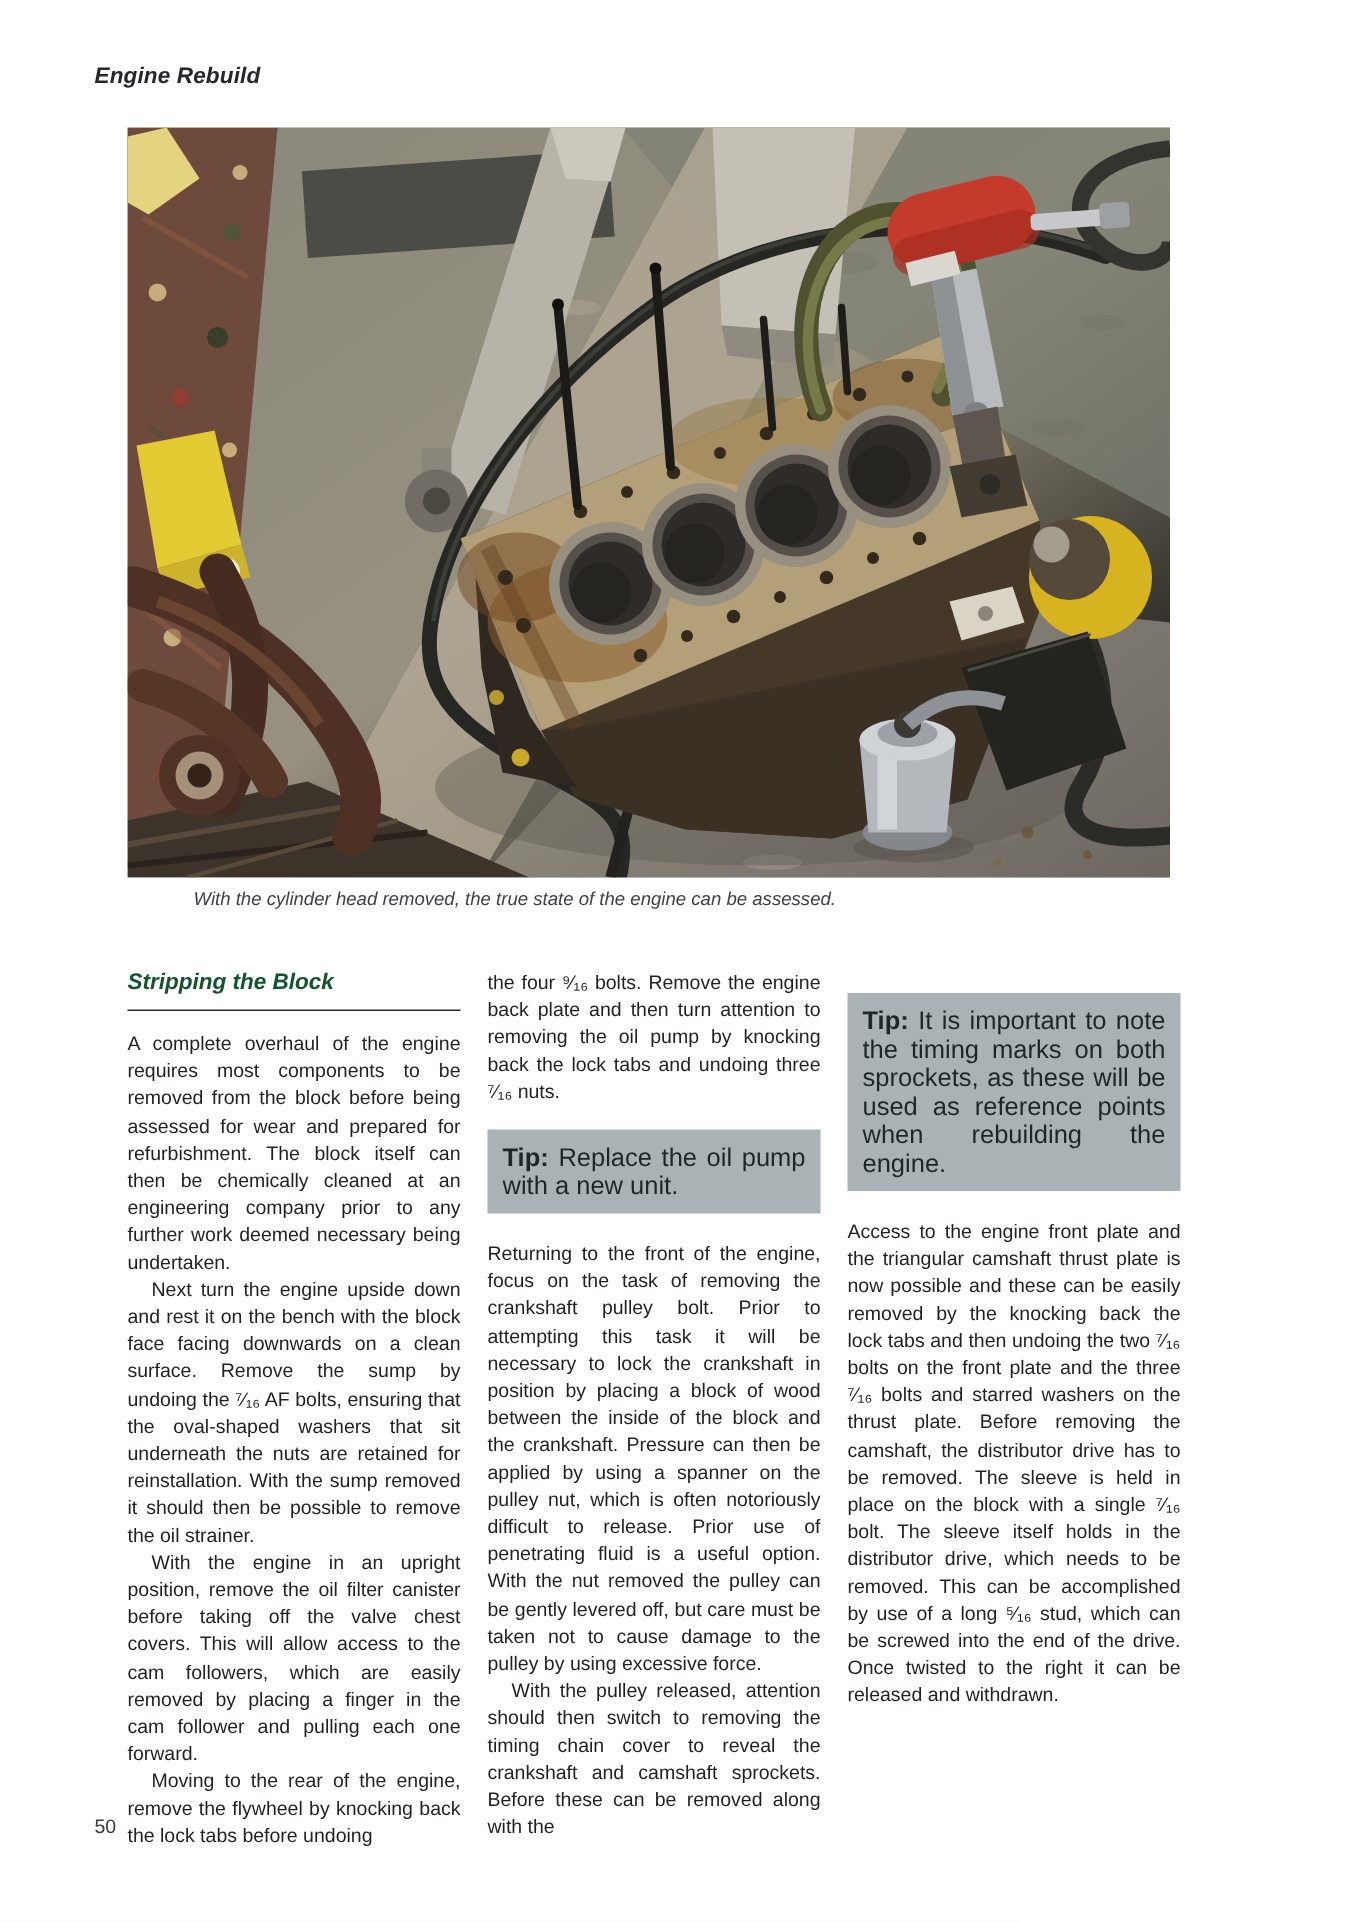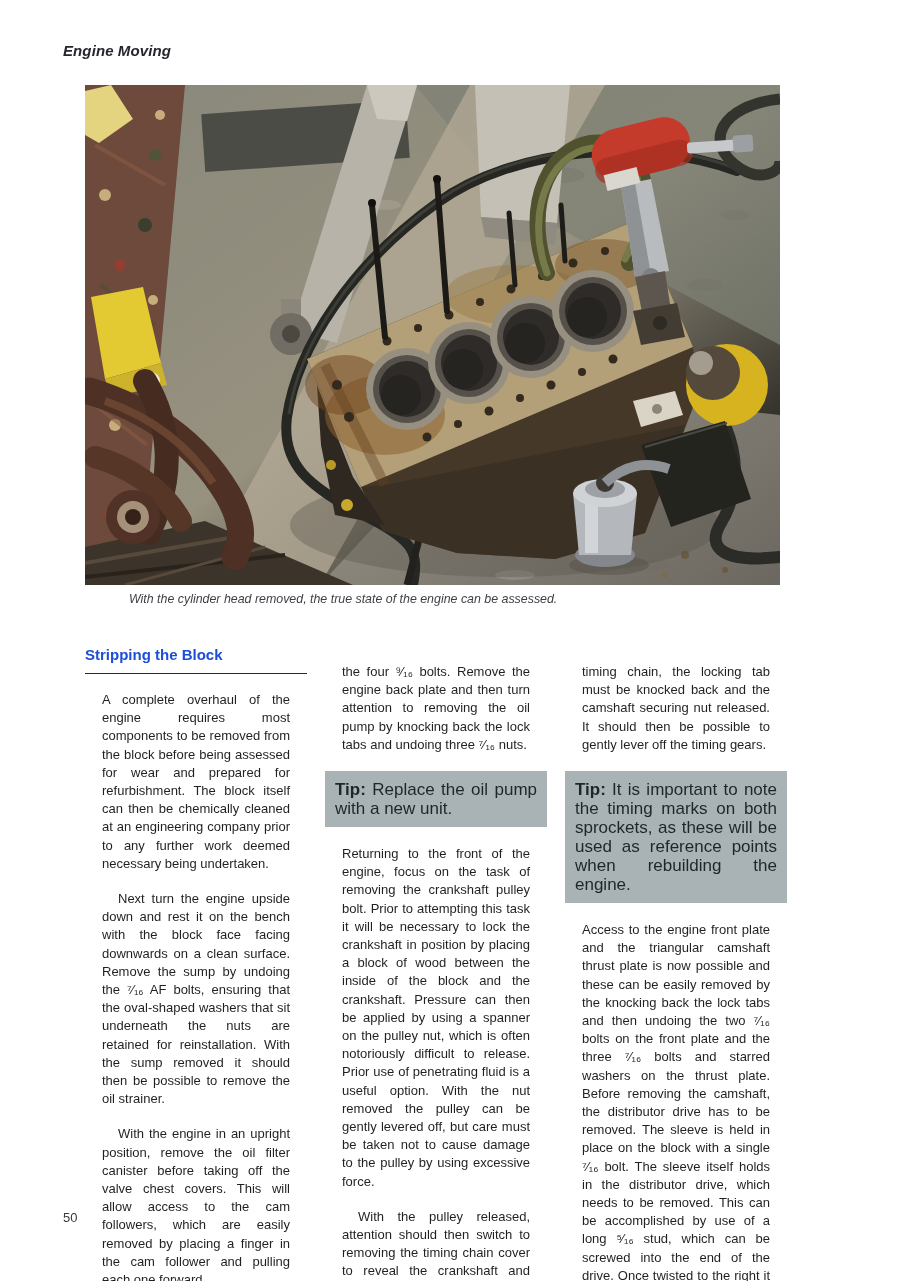--- a/index.html
+++ b/index.html
@@ -27,24 +27,25 @@
     font-size:12.4px;font-style:italic;color:#3f3f46;margin-left:44px;
   }
   .columns{
     position:absolute;left:85px;top:646px;width:702px;
     display:flex;gap:18px;
   }
   .col{width:222px;flex:0 0 222px;}
   .section-heading{
     font-size:15px;font-weight:bold;margin:0 0 13px 0;
     padding:0 0 10px 0;border-bottom:1.6px solid #2a2a2a;
-    color:#1d4ed8;
+    color:#14532d;
+    font-style:italic;
   }
   .body-text p{
-    margin:17px;font-size:13px;line-height:18.2px;
+    margin:0;font-size:13px;line-height:18.2px;
     text-align:justify;
   }
   .body-text p.indent{text-indent:16px;}
   .tip{
     background:#a9b2b5;
     margin:16px 0 18px 0;
     padding:9px 10px;
     font-size:17px;line-height:19px;
     text-align:justify;color:#1f2628;
   }
@@ -52,21 +53,21 @@
   .page-number{
     position:absolute;left:63px;top:1210px;
     font-size:13px;color:#3a3a3a;
   }
 </style>
 </head>
 <body>
 
 <div class="page">
 
-  <div class="running-head">Engine Moving</div>
+  <div class="running-head">Engine Rebuild</div>
 
   <div class="photo-wrap">
     <svg width="695" height="500" viewBox="0 0 695 500" xmlns="http://www.w3.org/2000/svg">
       <defs>
         <linearGradient id="floorG" x1="0" y1="0" x2="1" y2="1">
           <stop offset="0" stop-color="#89887b"></stop>
           <stop offset="0.5" stop-color="#97917f"></stop>
           <stop offset="1" stop-color="#a19а8c"></stop>
           <stop offset="1" stop-color="#a19a8c"></stop>
         </linearGradient>
@@ -277,21 +278,20 @@
     </div>
 
     <div class="col body-text">
       <p>the four ⁹⁄₁₆ bolts. Remove the engine back plate and then turn attention to removing the oil pump by knocking back the lock tabs and undoing three ⁷⁄₁₆ nuts.</p>
       <div class="tip"><span class="tip-label">Tip:</span><span> Replace the oil pump with a new unit.</span></div>
       <p>Returning to the front of the engine, focus on the task of removing the crankshaft pulley bolt. Prior to attempting this task it will be necessary to lock the crankshaft in position by placing a block of wood between the inside of the block and the crankshaft. Pressure can then be applied by using a spanner on the pulley nut, which is often notoriously difficult to release. Prior use of penetrating fluid is a useful option. With the nut removed the pulley can be gently levered off, but care must be taken not to cause damage to the pulley by using excessive force.</p>
       <p class="indent">With the pulley released, attention should then switch to removing the timing chain cover to reveal the crankshaft and camshaft sprockets. Before these can be removed along with the</p>
     </div>
 
     <div class="col body-text">
-      <p>timing chain, the locking tab must be knocked back and the camshaft securing nut released. It should then be possible to gently lever off the timing gears.</p>
       <div class="tip"><span class="tip-label">Tip:</span><span> It is important to note the timing marks on both sprockets, as these will be used as reference points when rebuilding the engine.</span></div>
       <p>Access to the engine front plate and the triangular camshaft thrust plate is now possible and these can be easily removed by the knocking back the lock tabs and then undoing the two ⁷⁄₁₆ bolts on the front plate and the three ⁷⁄₁₆ bolts and starred washers on the thrust plate. Before removing the camshaft, the distributor drive has to be removed. The sleeve is held in place on the block with a single ⁷⁄₁₆ bolt. The sleeve itself holds in the distributor drive, which needs to be removed. This can be accomplished by use of a long ⁵⁄₁₆ stud, which can be screwed into the end of the drive. Once twisted to the right it can be released and withdrawn.</p>
     </div>
 
   </div>
 
   <div class="page-number">50</div>
 
 </div>
 

